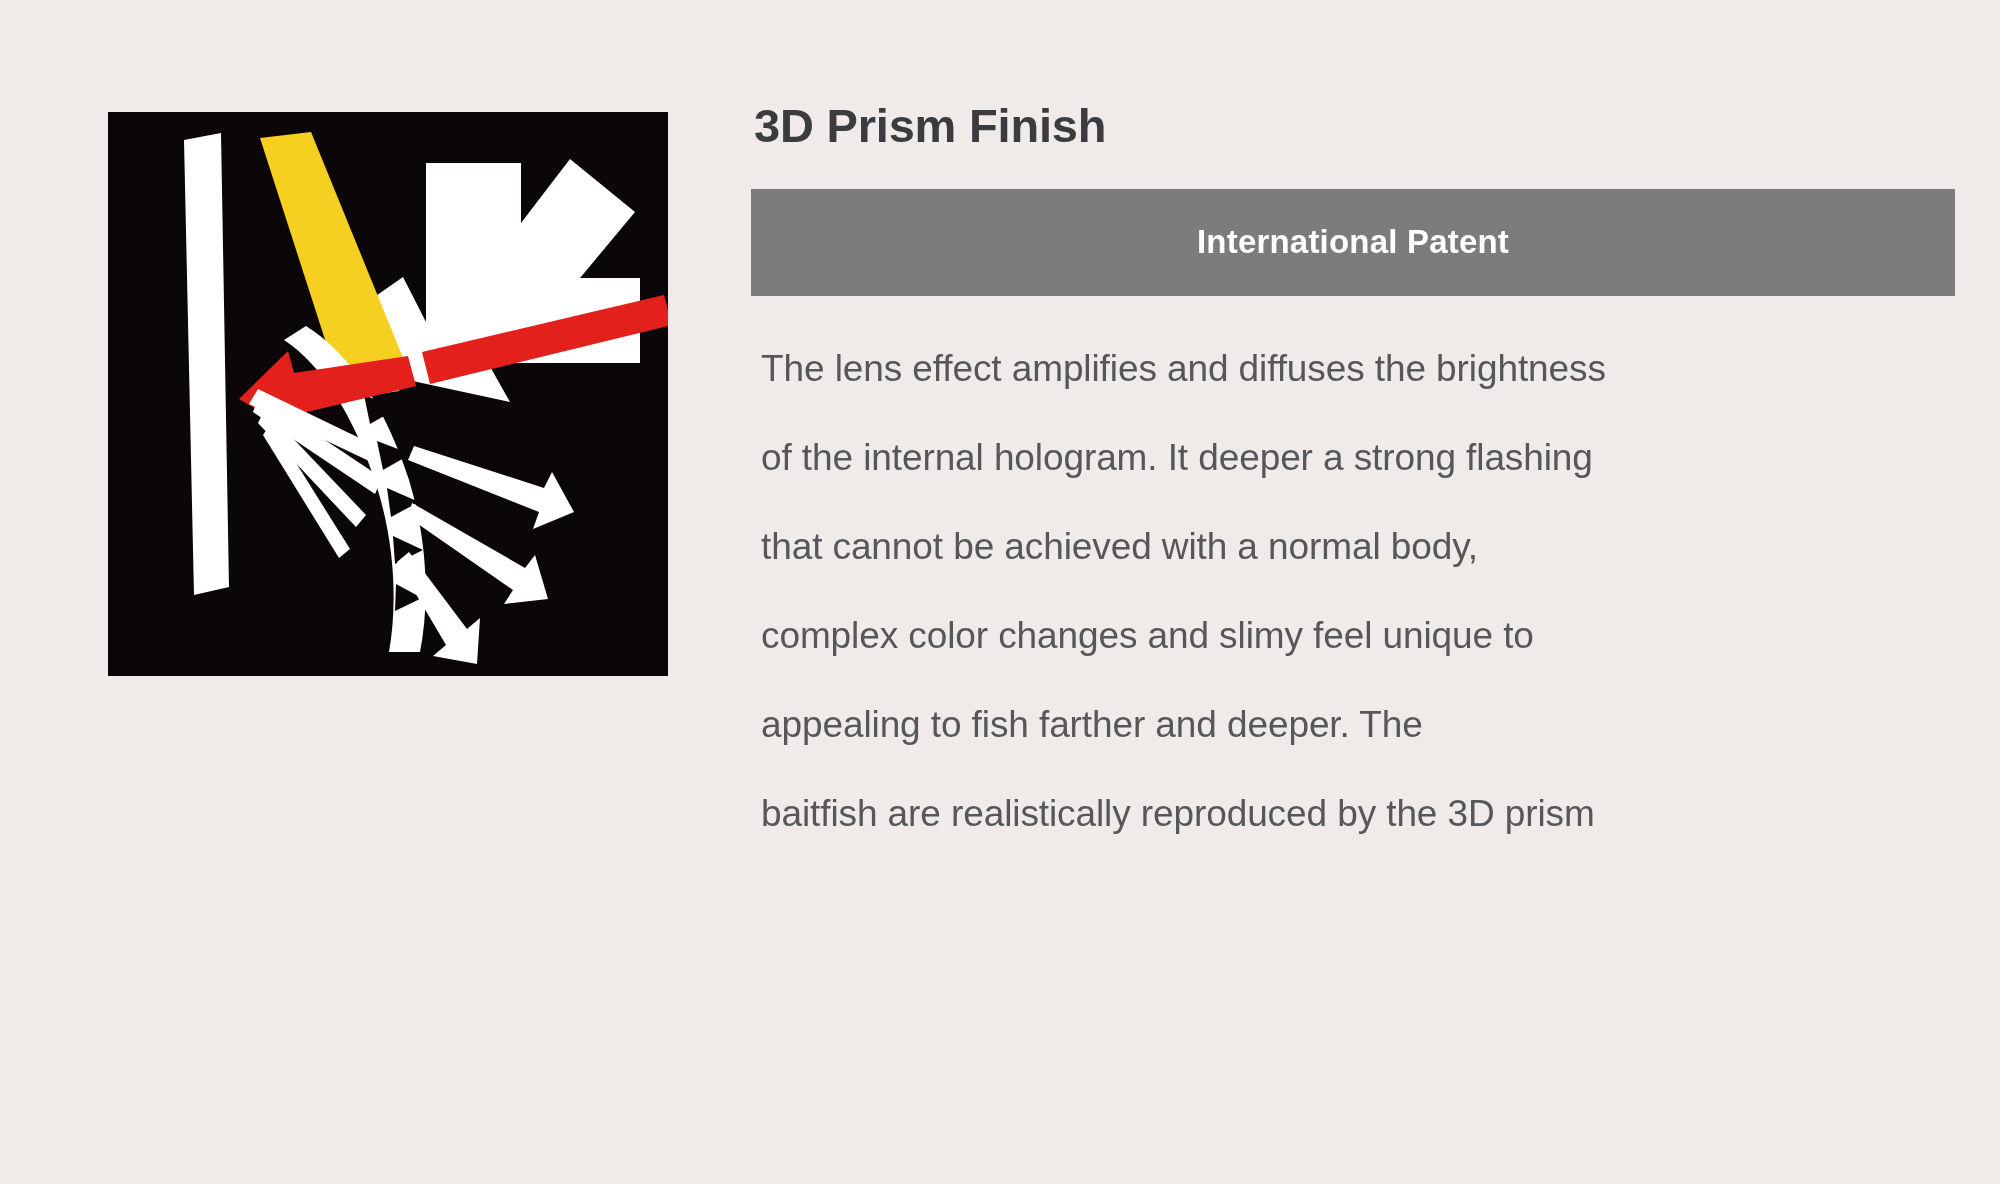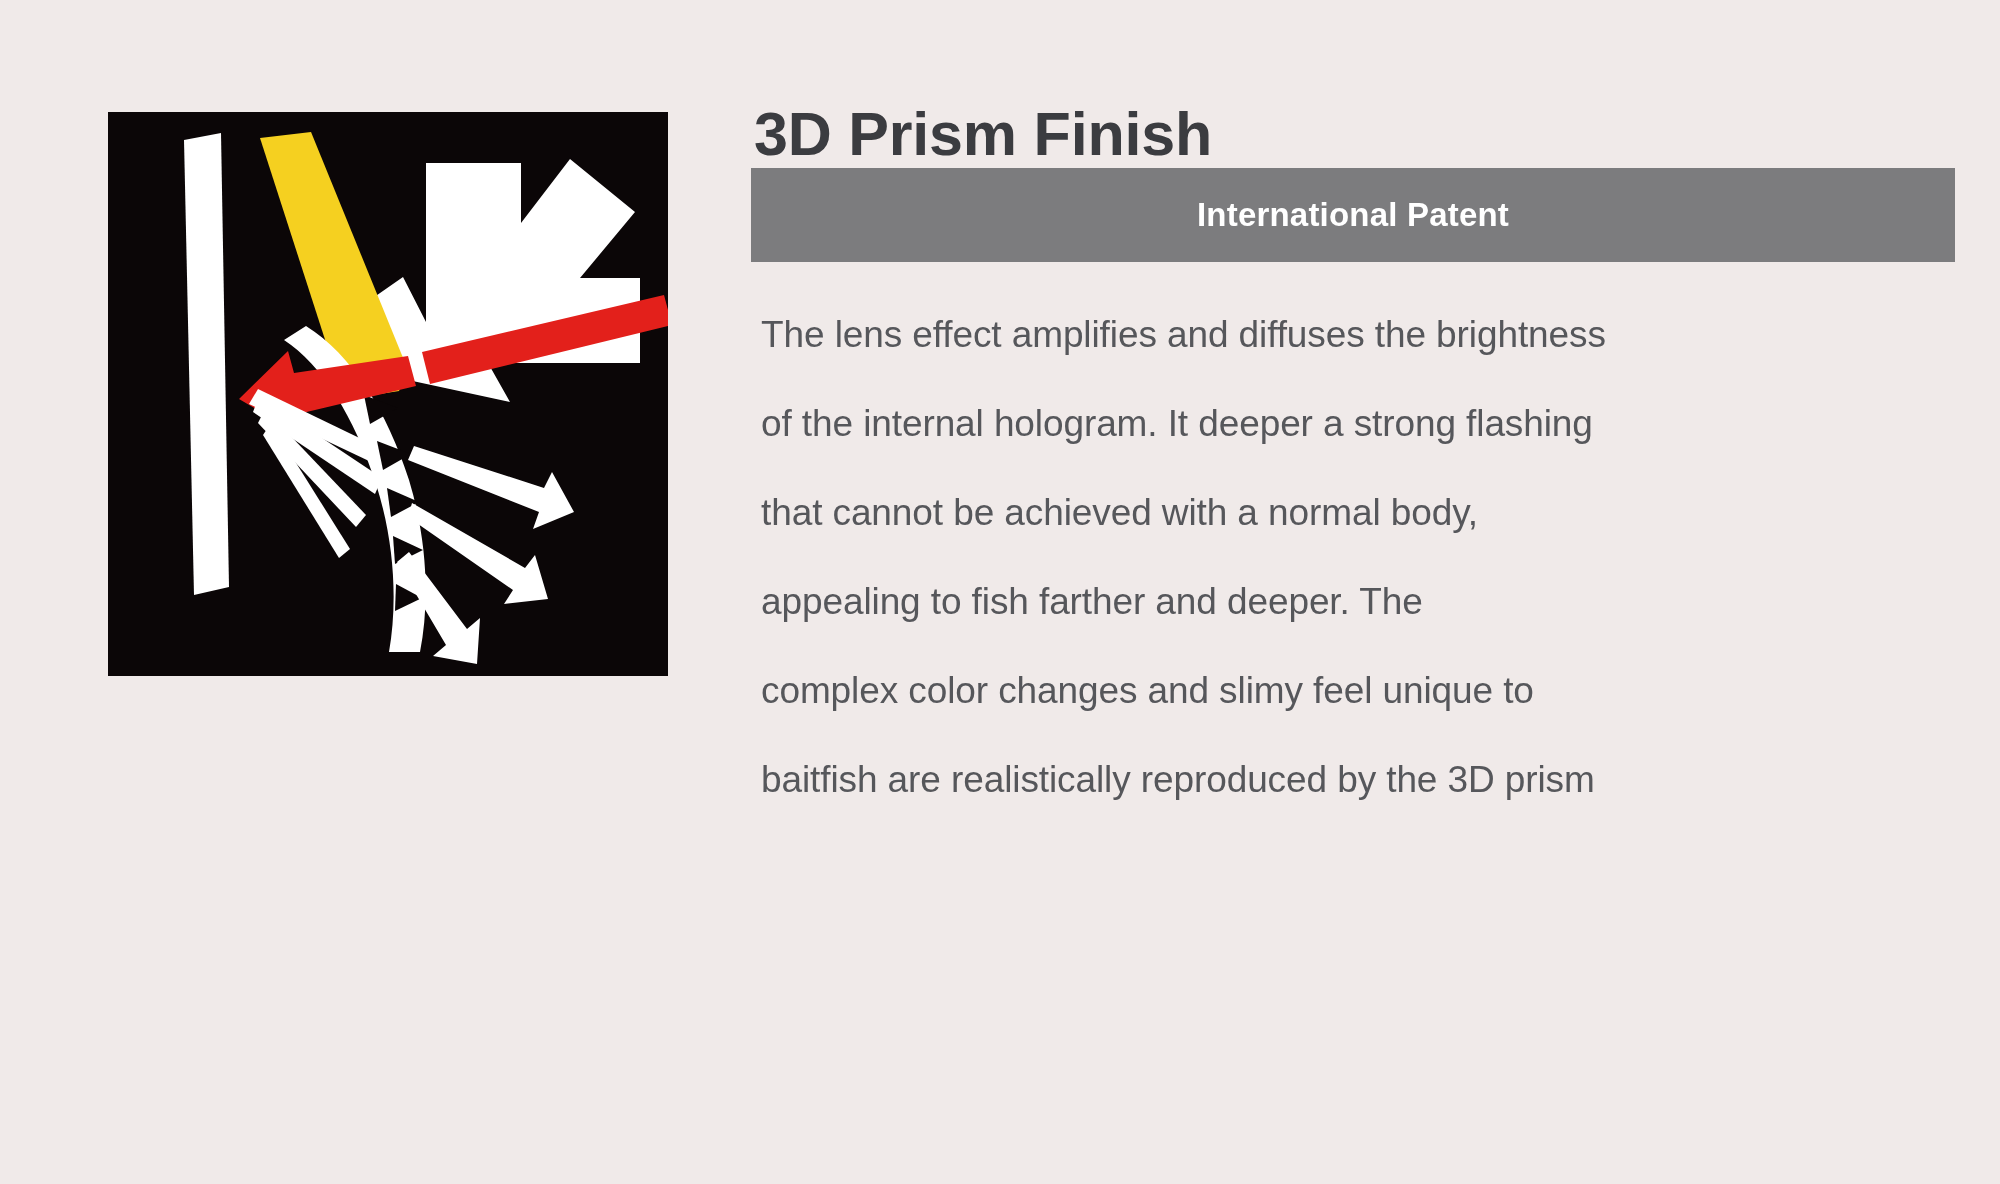--- a/index.html
+++ b/index.html
@@ -42,30 +42,31 @@
   #content {
     position: absolute;
     left: 751px;
     top: 100px;
     width: 1204px;
   }
 
   #page-title {
     margin: 0;
     padding: 0 0 0 3px;
-    font-size: 61px;
+    font-size: 47px;
     font-weight: bold;
     line-height: 1.12;
     color: #3b3c40;
     letter-spacing: -0.2px;
   }
 
   #patent-banner {
+    margin-top: 36px;
     width: 1204px;
-    height: 94px;
+    height: 107px;
     background: #7c7c7e;
     display: flex;
     align-items: center;
     justify-content: center;
   }
   #patent-banner-label {
     color: #ffffff;
     font-size: 33px;
     font-weight: bold;
     letter-spacing: 0.2px;
@@ -137,19 +138,19 @@
     <h1 id="page-title">3D Prism Finish</h1>
 
     <div id="patent-banner">
       <span id="patent-banner-label">International Patent</span>
     </div>
 
     <div id="body-copy">
       <span class="line">The lens effect amplifies and diffuses the brightness</span>
       <span class="line">of the internal hologram. It deeper a strong flashing</span>
       <span class="line">that cannot be achieved with a normal body,</span>
+      <span class="line">complex color changes and slimy feel unique to</span>
       <span class="line">appealing to fish farther and deeper. The</span>
-      <span class="line">complex color changes and slimy feel unique to</span>
       <span class="line">baitfish are realistically reproduced by the 3D prism</span>
     </div>
 
   </div>
 </div>
 
 </body></html>

